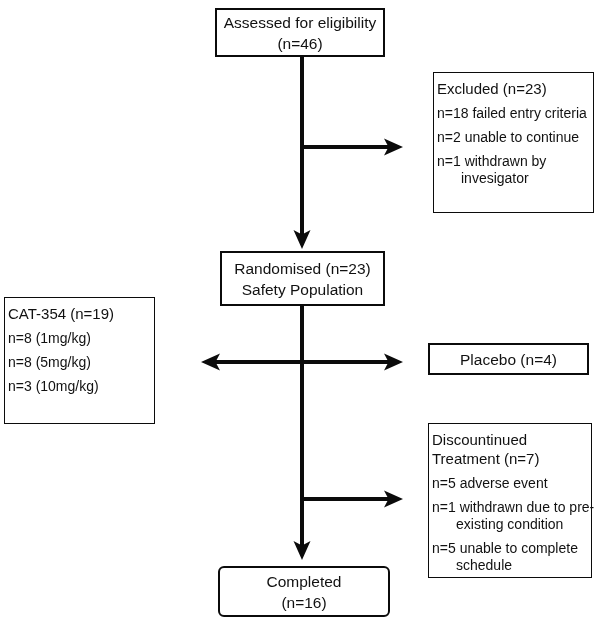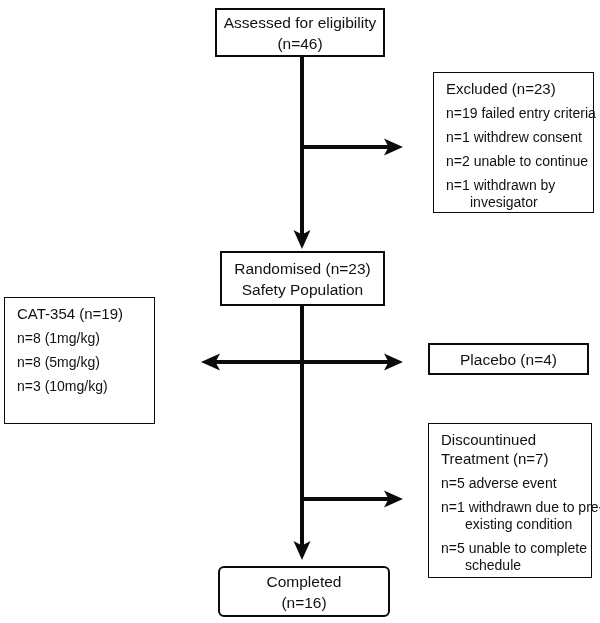--- a/index.html
+++ b/index.html
@@ -34,21 +34,21 @@
   .box.center-box {
     border-width: 2px;
     display: flex;
     flex-direction: column;
     align-items: center;
     justify-content: center;
     text-align: center;
     font-size: 15.5px;
     line-height: 21px;
   }
-  .box.side-box { padding: 4px 12px; }
+  .box.side-box { padding: 4px 3px; }
   .side-title {
     font-size: 15px;
     line-height: 19px;
     margin: 2px 0 7px 0;
     white-space: pre;
   }
   .side-item {
     font-size: 14px;
     line-height: 17px;
     margin: 0 0 7px 0;
@@ -90,22 +90,21 @@
     <polygon points="403,499 384,490.5 388.5,499 384,507.5"></polygon>
   </svg>
 
   <div class="box center-box" id="box-assessed">
     <div>Assessed for eligibility</div>
     <div>(n=46)</div>
   </div>
 
   <div class="box side-box" id="box-excluded">
     <div class="side-title">Excluded (n=23)</div>
-    <div class="side-item">n=19 failed entry criteria</div>
-    <div class="side-item">n=1 withdrew consent</div>
+    <div class="side-item">n=18 failed entry criteria</div>
     <div class="side-item">n=2 unable to continue</div>
     <div class="side-item">n=1 withdrawn by
 invesigator</div>
   </div>
 
   <div class="box center-box" id="box-randomised">
     <div>Randomised (n=23)</div>
     <div>Safety Population</div>
   </div>
 

